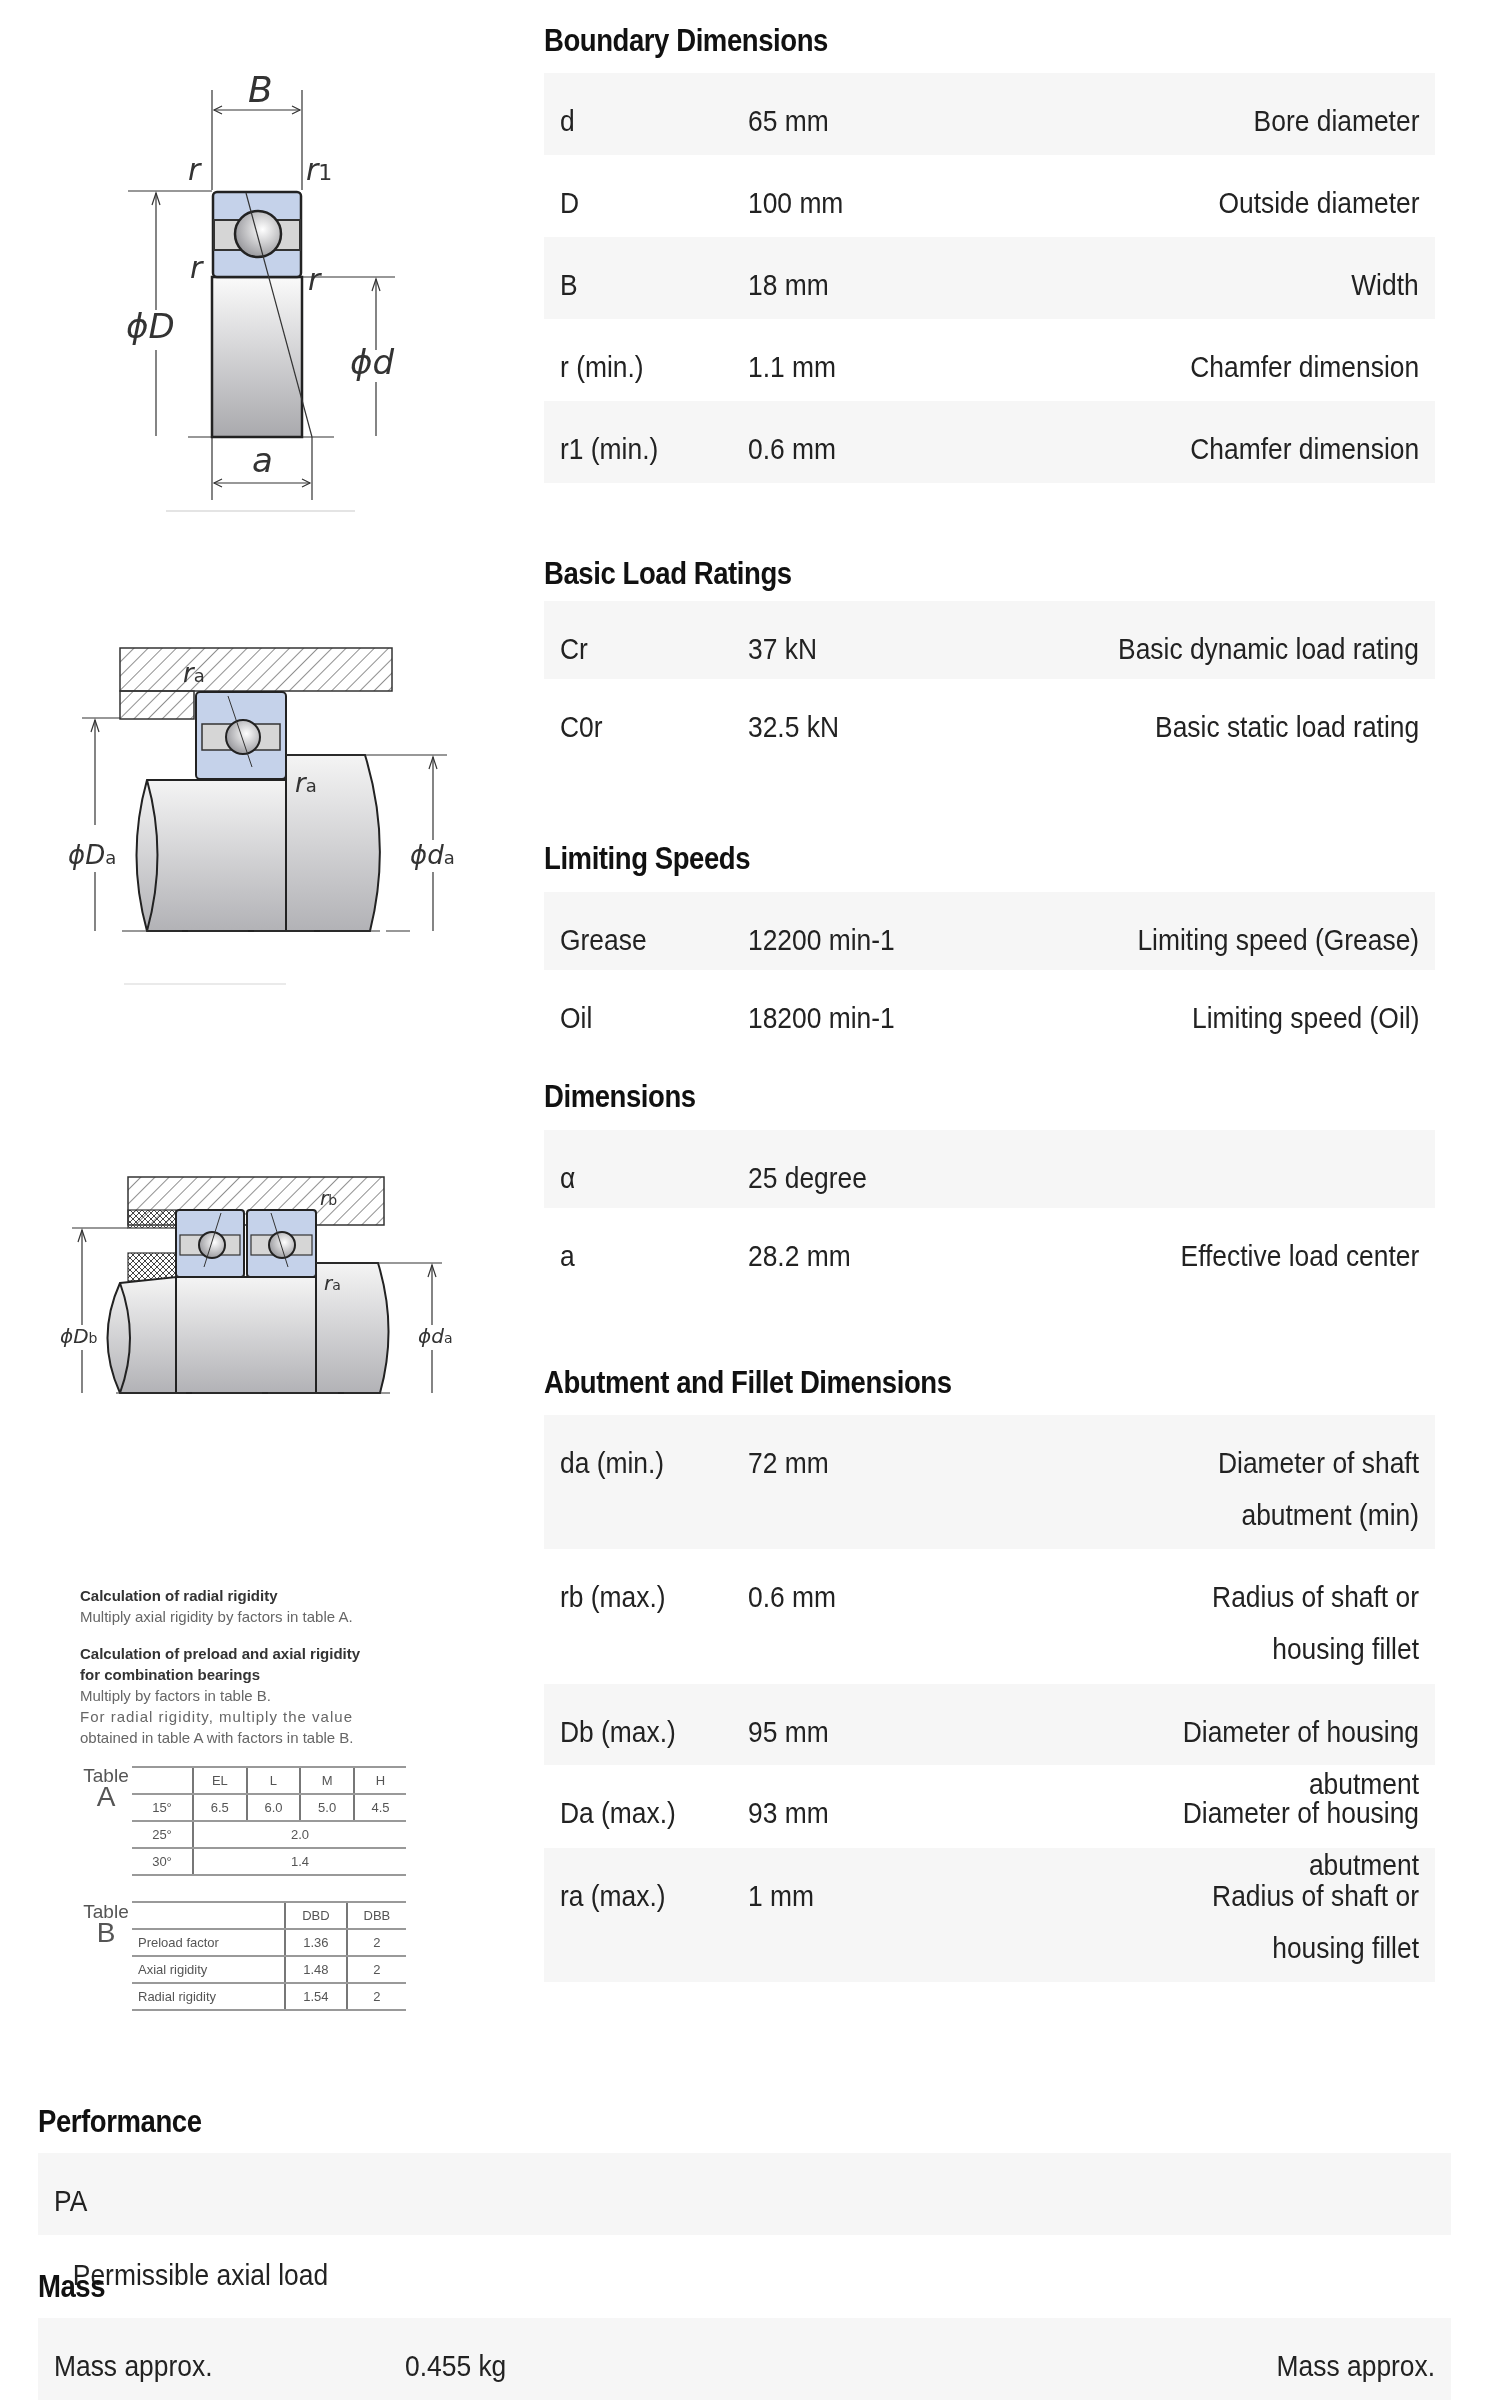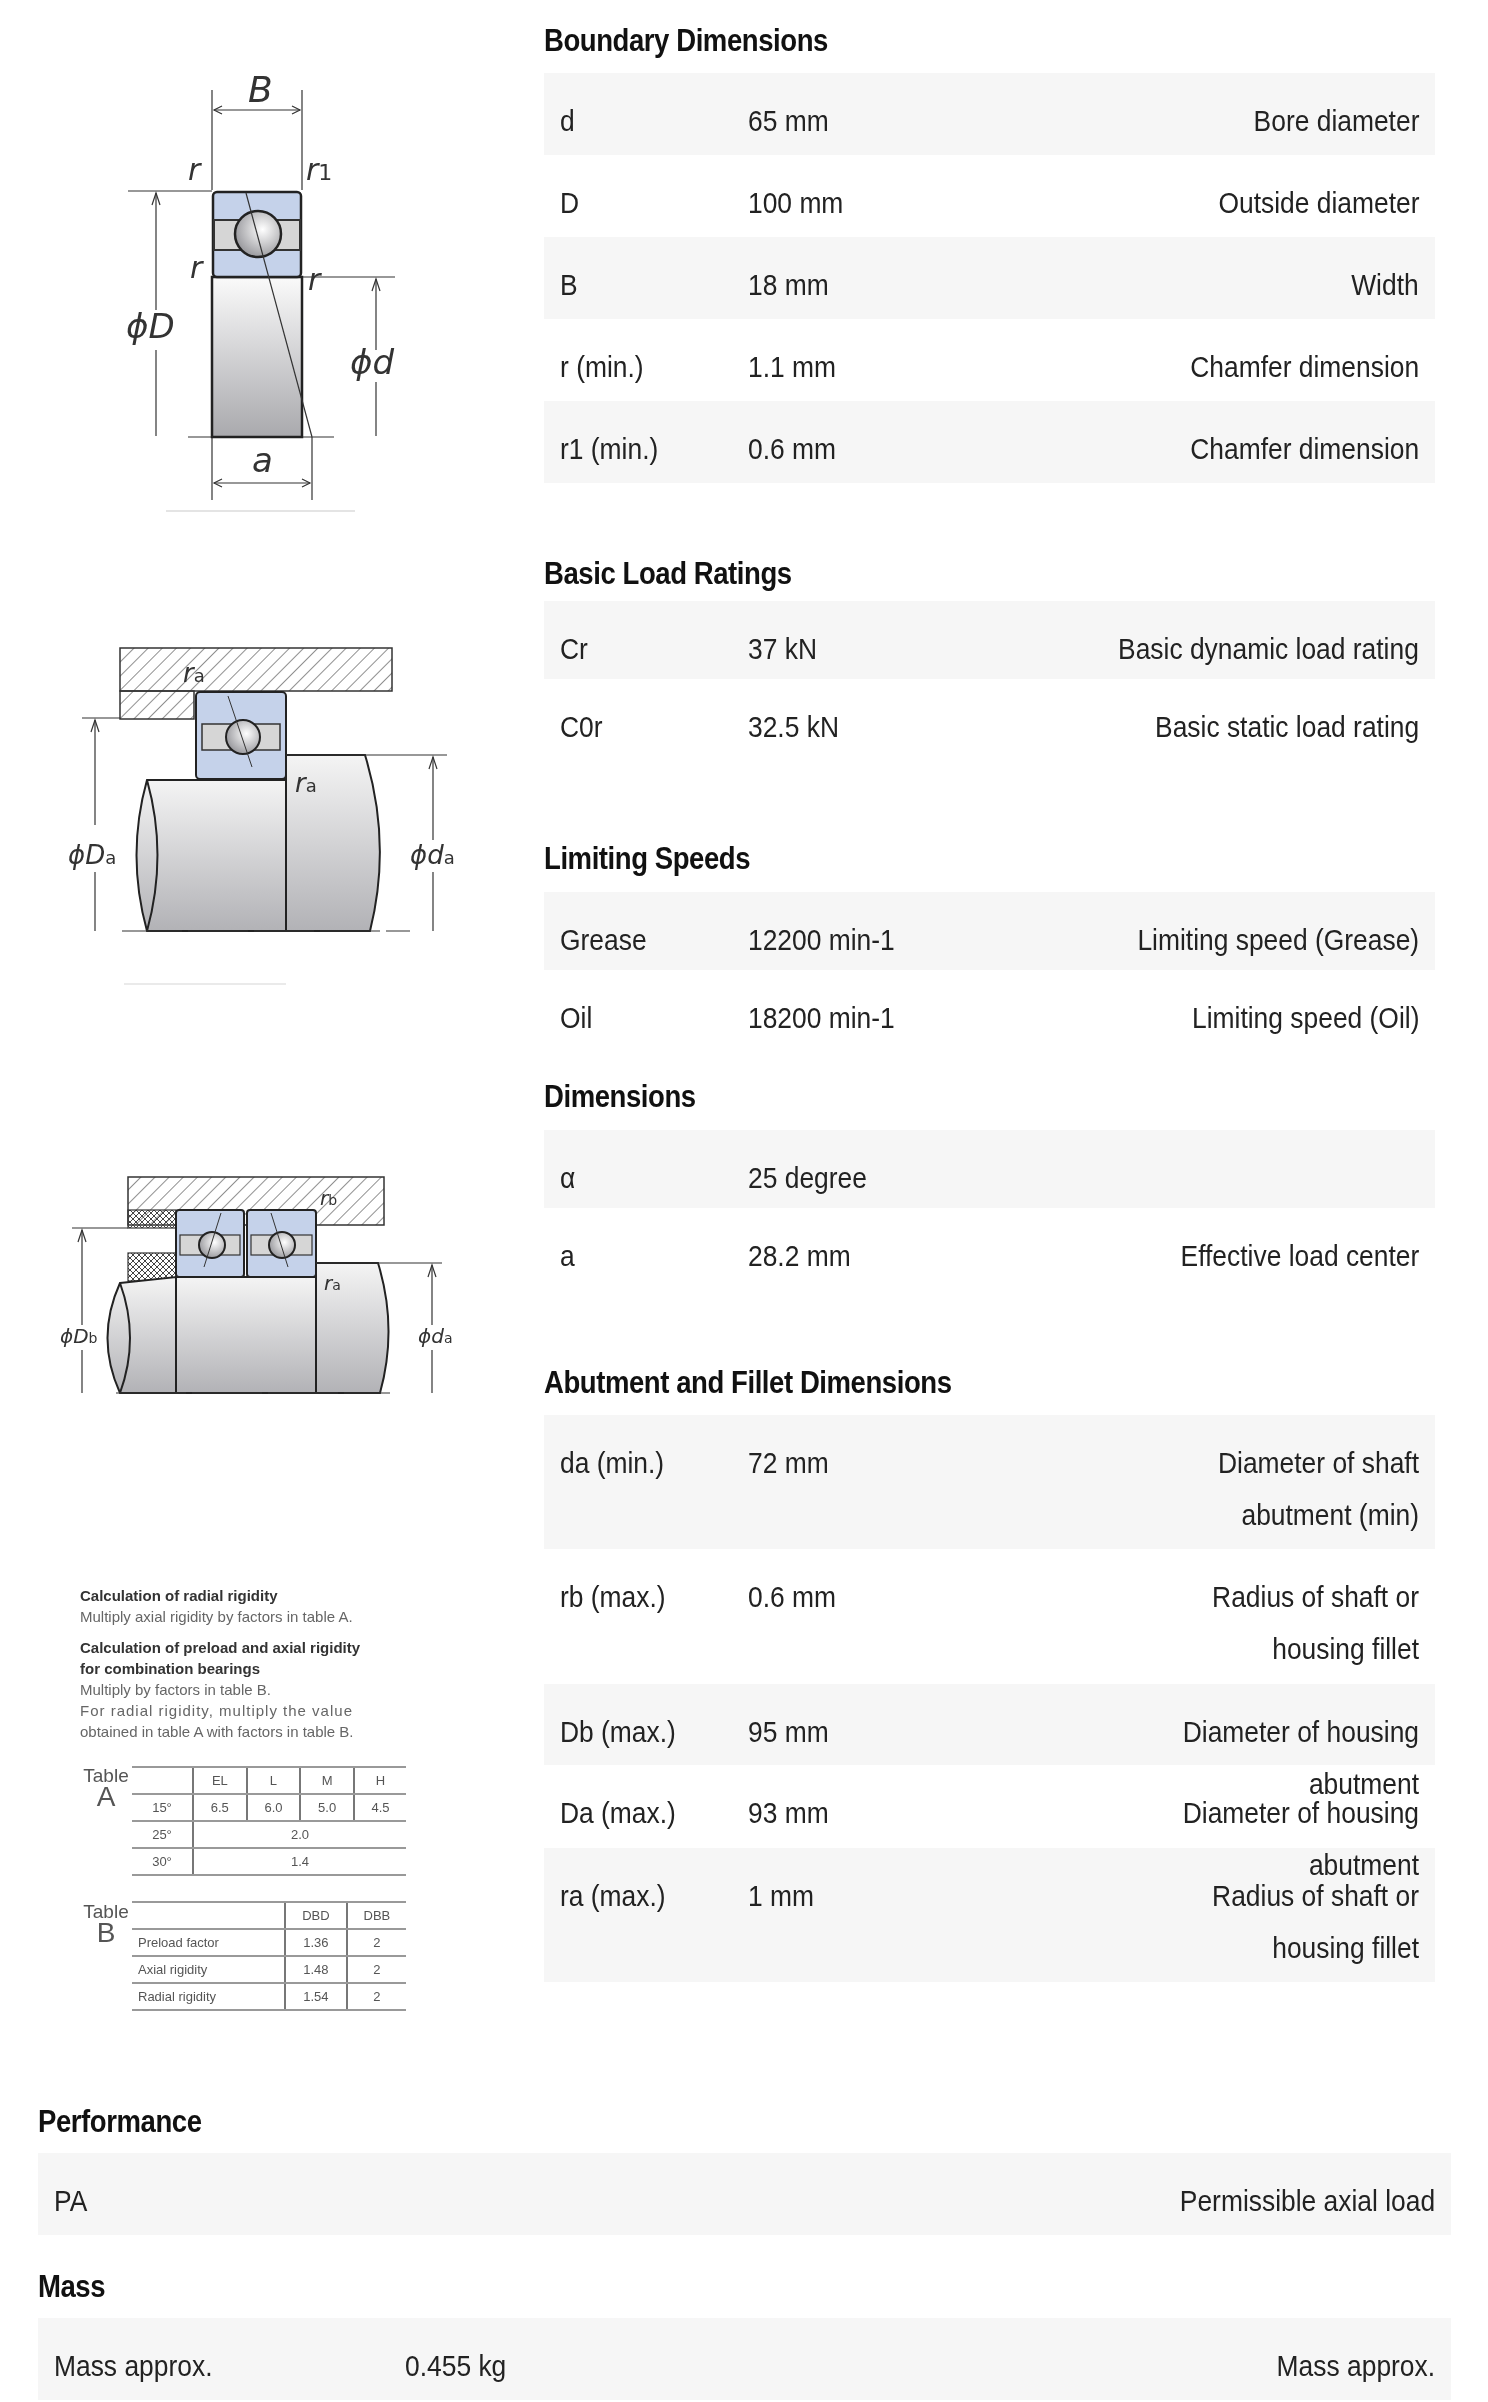--- a/index.html
+++ b/index.html
@@ -157,21 +157,21 @@
     <text x="280" y="55" font-size="20" font-style="italic"><tspan>r</tspan><tspan font-size="14" font-style="normal">b</tspan></text>
     <text x="284" y="140" font-size="20" font-style="italic"><tspan>r</tspan><tspan font-size="14" font-style="normal">a</tspan></text>
     <text x="20" y="193" font-size="20" font-style="italic"><tspan>ϕD</tspan><tspan font-size="14" font-style="normal">b</tspan></text>
     <text x="378" y="193" font-size="20" font-style="italic"><tspan>ϕd</tspan><tspan font-size="14" font-style="normal">a</tspan></text>
   </g>
 </svg>
 
 <div class="calc">
   <b>Calculation of radial rigidity</b>
   <span class="p">Multiply axial rigidity by factors in table A.</span>
-  <b style="margin-top:10px">Calculation of preload and axial rigidity</b>
+  <b style="margin-top:16px">Calculation of preload and axial rigidity</b>
   <b>for combination bearings</b>
   <span class="p">Multiply by factors in table B.</span>
   <span class="p" style="letter-spacing:1px">For radial rigidity, multiply the value</span>
   <span class="p">obtained in table A with factors in table B.</span>
 </div>
 
 <div class="tlabel" style="left:80px;top:1767px;width:52px">
   <span>Table</span><span class="big">A</span>
 </div>
 <table class="mini" style="left:132px;top:1766px;width:274px">
@@ -333,21 +333,21 @@
       <div class="c1"><span class="t">ra (max.)</span></div>
       <div class="c2"><span class="t">1 mm</span></div>
       <div class="c3">
         <span class="t" style="display: block; margin-left: 150px;">Radius of shaft or housing fillet</span>
       </div>
     </div>
   </div>
 
 <div class="sec-title" style="left:38px;top:2103px">Performance</div>
 <div class="tbl wide" style="top:2153px">
-    <div class="row shade" style="height: 82px;">
+    <div class="row shade" style="height: 82px; flex-direction: column;">
       <div class="c1"><span class="t">PA</span></div>
       <div class="c3"><span class="t">Permissible axial load</span></div>
     </div>
   </div>
 
 <div class="sec-title" style="left:38px;top:2268px">Mass</div>
 <div class="tbl wide" style="top:2318px">
     <div class="row shade" style="height: 82px;">
       <div class="c1"><span class="t">Mass approx.</span></div>
       <div class="c2"><span class="t">0.455 kg</span></div>

